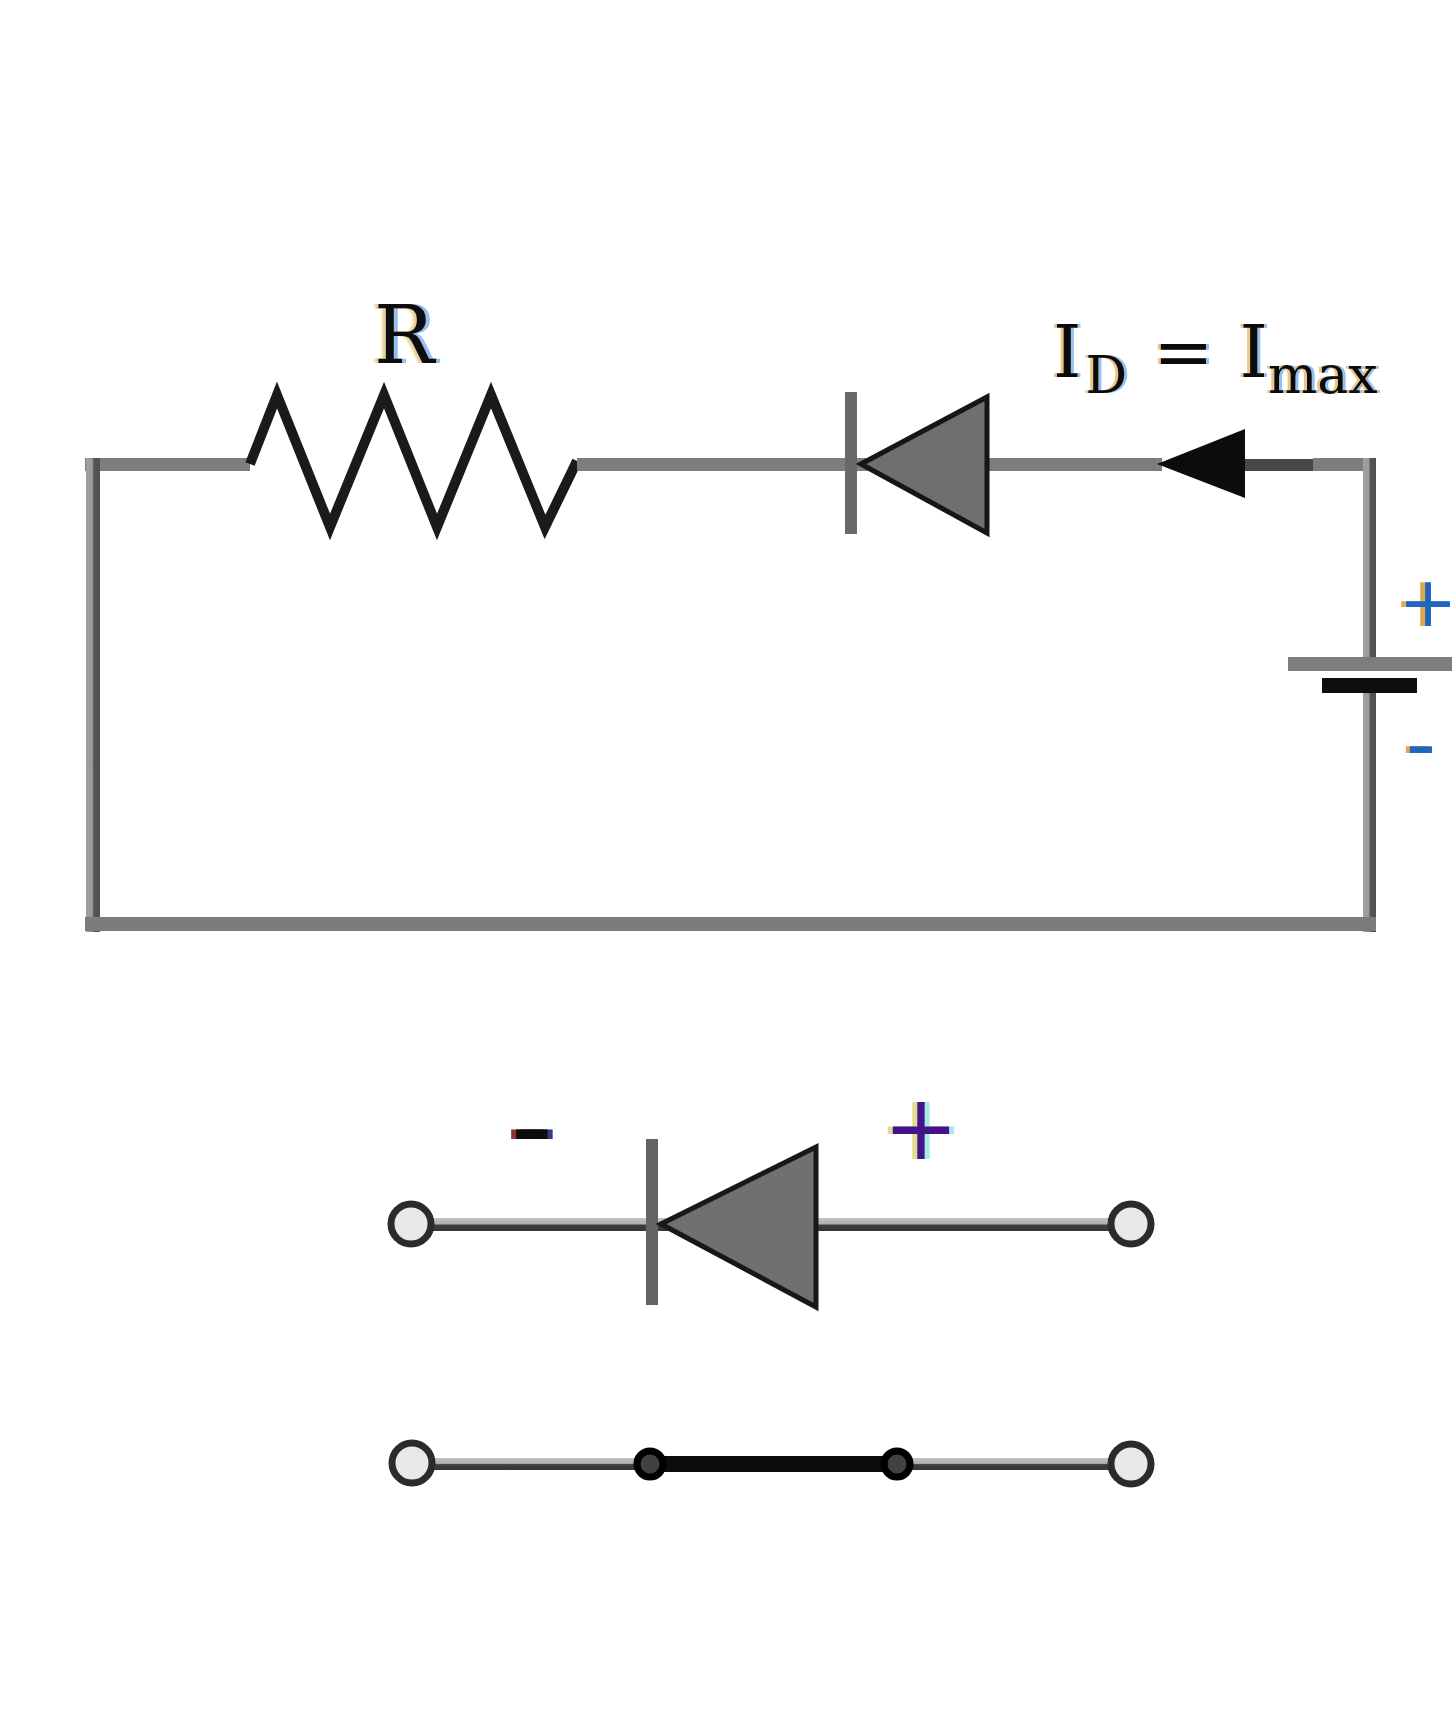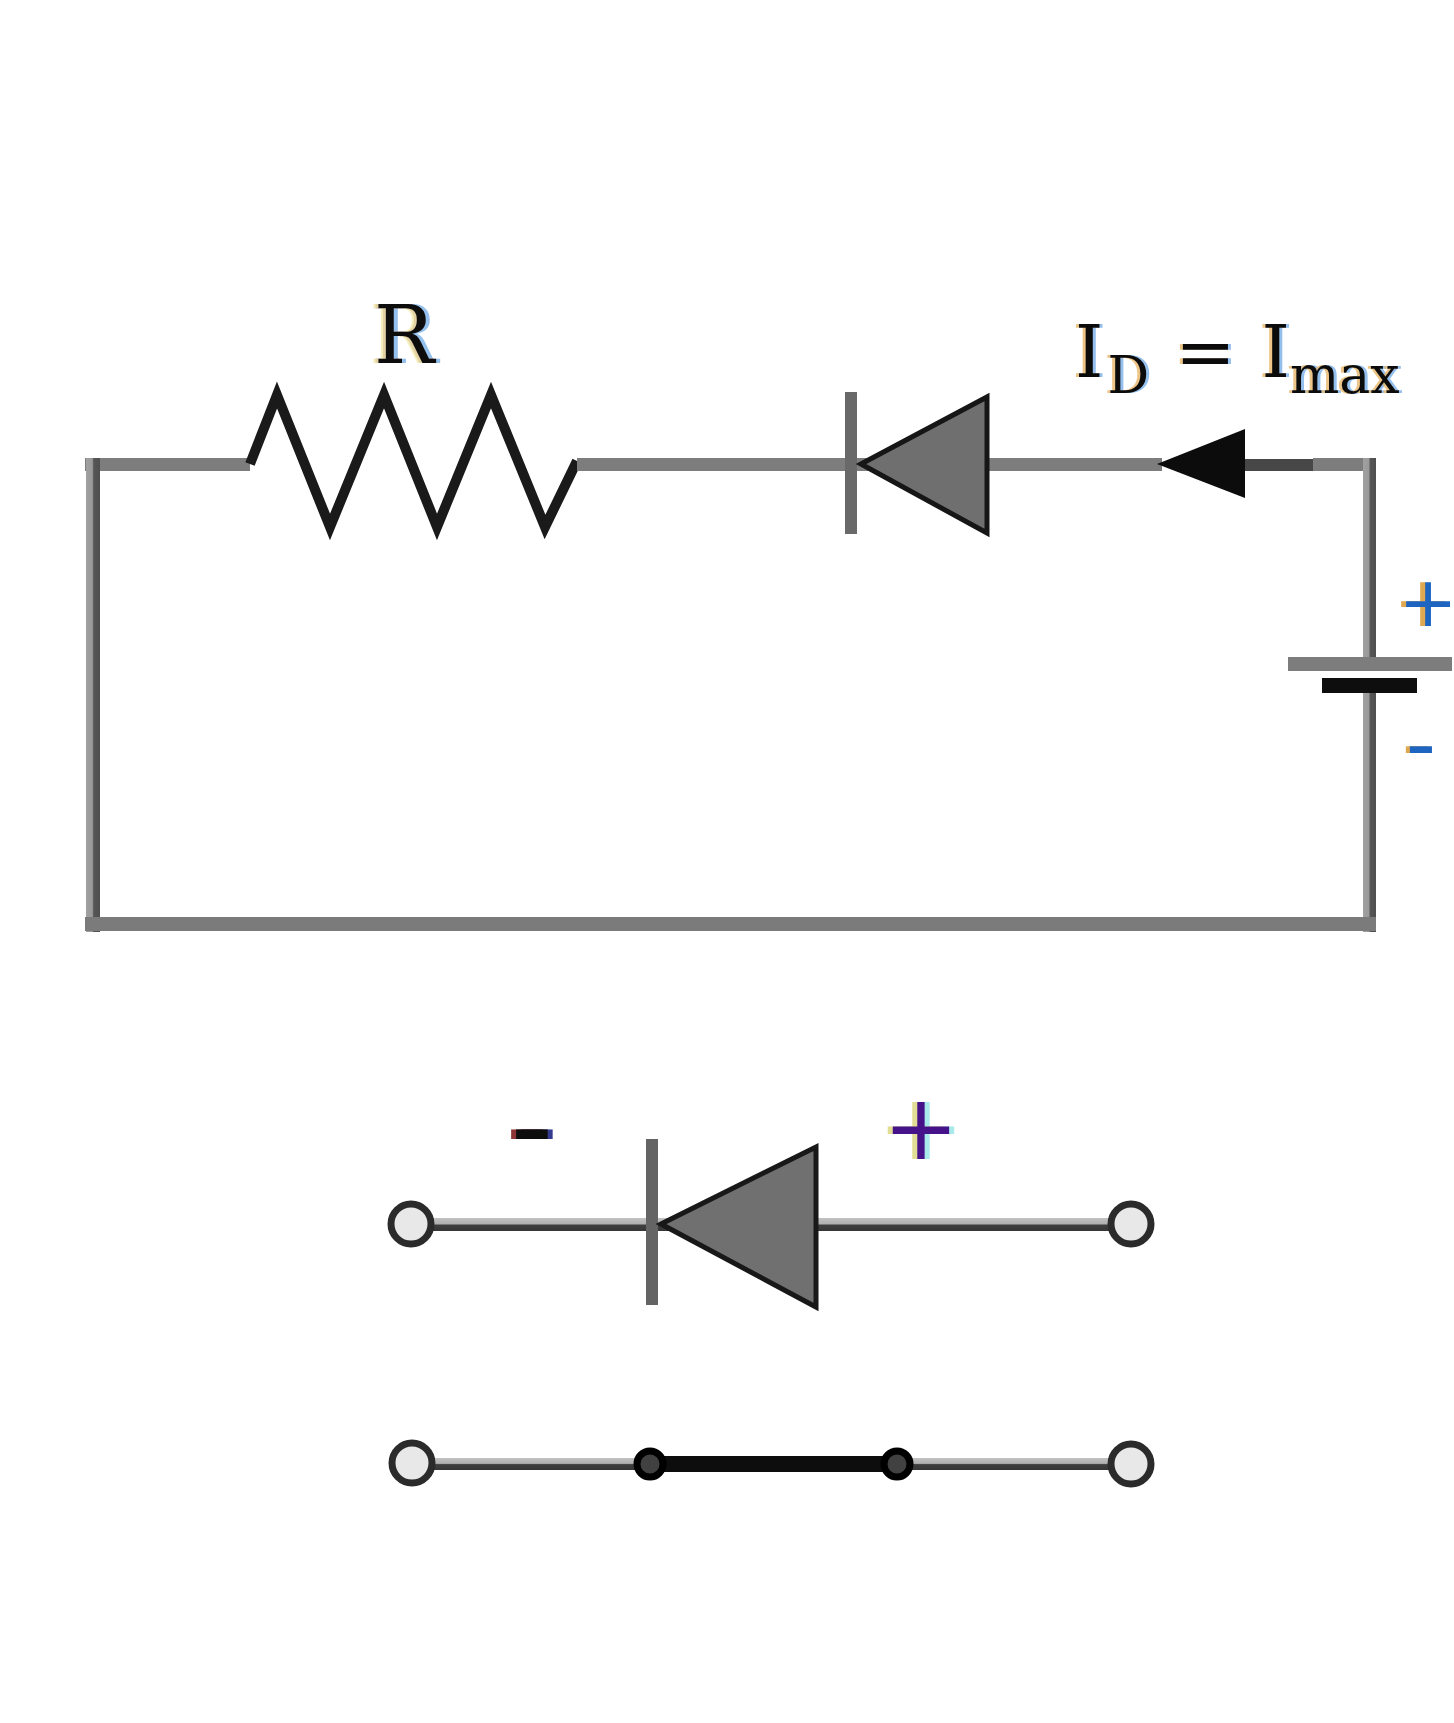--- a/index.html
+++ b/index.html
@@ -16,21 +16,21 @@
   .lbl { position: absolute; line-height: 1; white-space: nowrap; }
 
   .label-r {
     left: 374px; top: 296px;
     font-family: "DejaVu Serif", serif;
     font-size: 80px; color: #0d0d0d;
     text-shadow: -5px 0 0 rgba(243,236,181,0.85), -3px 0 0 rgba(107,16,16,0.8), 4px 0 0 rgba(121,176,232,0.8);
   }
 
   .formula {
-    left: 1075px; top: 316px;
+    left: 1053px; top: 316px;
     font-family: "DejaVu Serif", serif;
     font-size: 72px; color: #0b0b0b;
     text-shadow: -3px 0 0 rgba(232,182,106,0.8), 3px 0 0 rgba(122,176,232,0.8);
   }
   .formula .sub {
     font-size: 52px;
     position: relative; top: 16px;
   }
   .formula .sub-d { margin-left: 4px; }
   .formula .eq { margin: 0 26px; }

